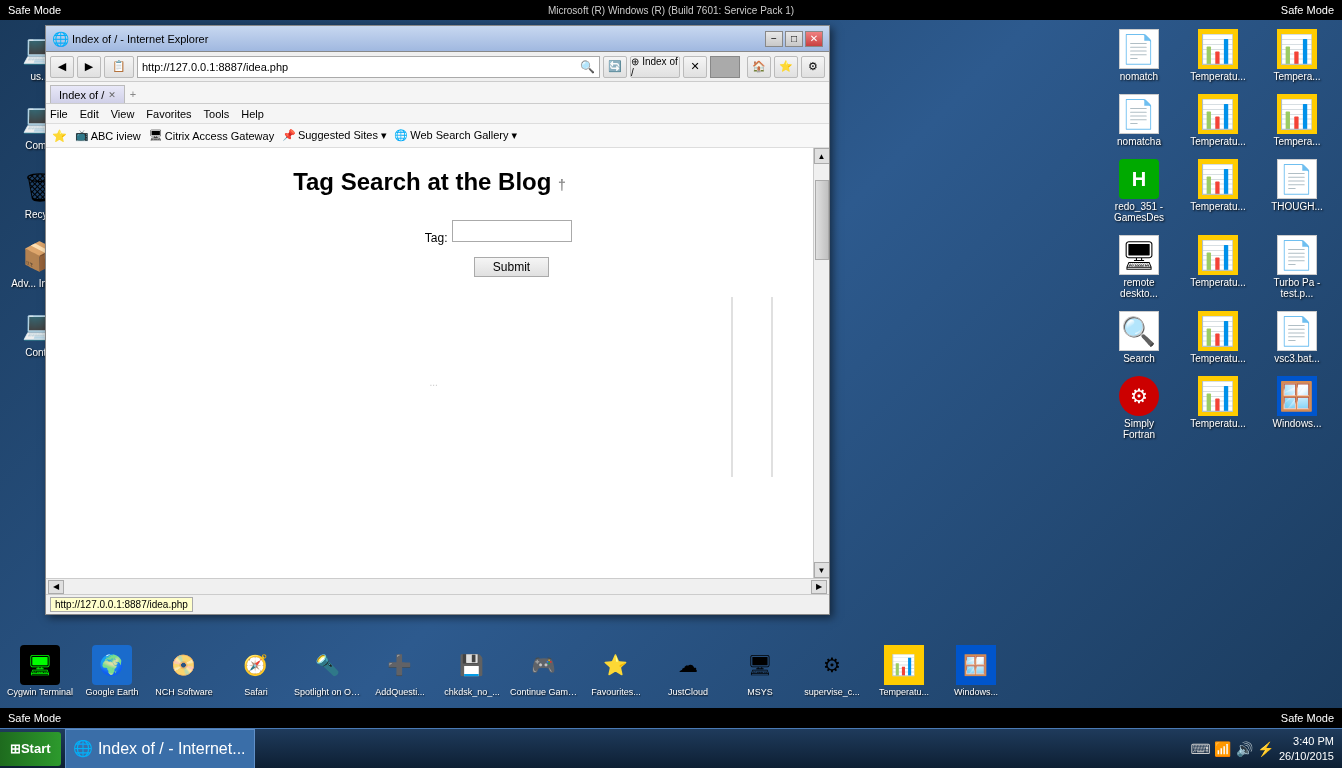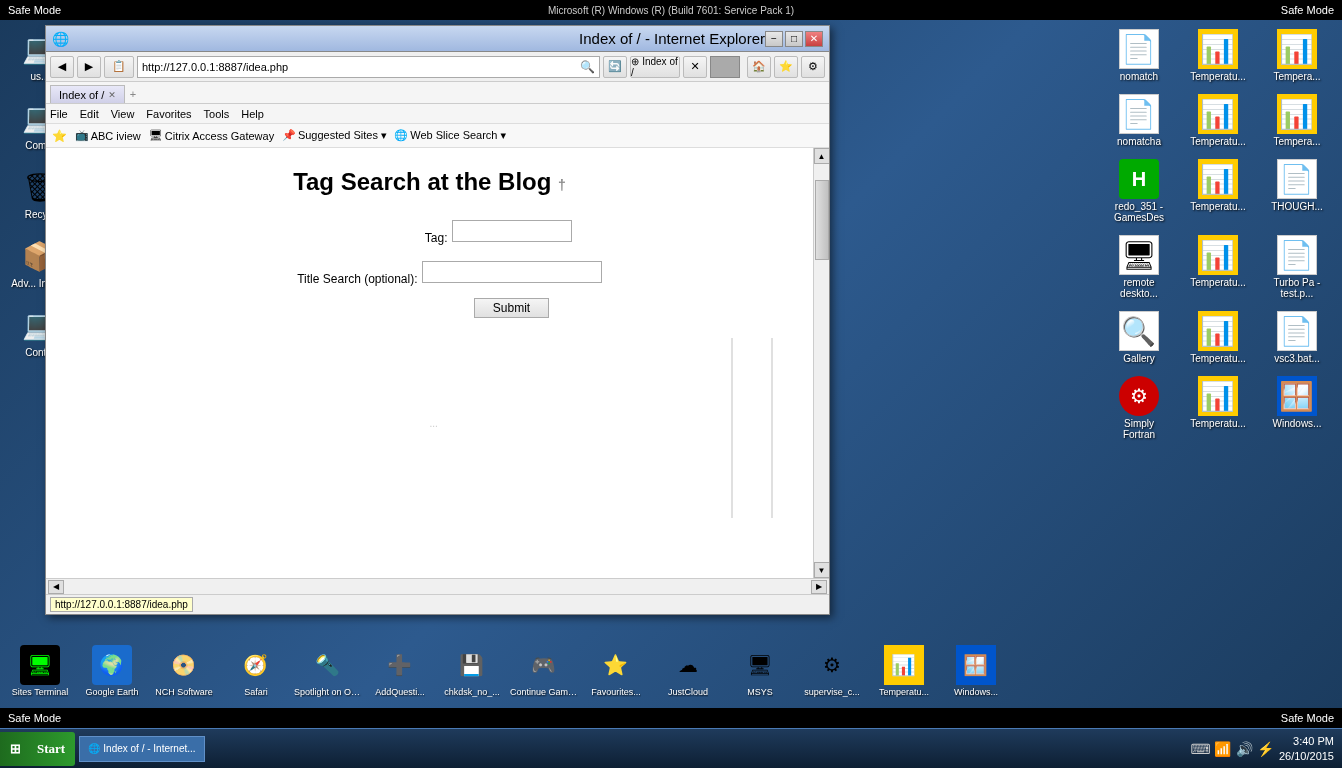--- a/index.html
+++ b/index.html
@@ -196,24 +196,23 @@
     }
 
     .ie-titlebar-icon {
       width: 16px;
       height: 16px;
       margin-right: 4px;
       font-size: 14px;
     }
 
     .ie-titlebar-text {
-      font-size: 15px;
+      font-size: 11px;
       color: #000;
       flex: 1;
-      text-align: right;
     }
 
     .ie-titlebar-buttons {
       display: flex;
       gap: 2px;
     }
 
     .ie-titlebar-btn {
       width: 18px;
       height: 16px;
@@ -540,21 +539,21 @@
       <div class="desktop-icon-img" style="background:#ffcc00;">📊</div>
       <span class="desktop-icon-label">Temperatu...</span>
     </div>
     <div class="desktop-icon">
       <div class="desktop-icon-img" style="background:#fff;border:1px solid #ccc;">📄</div>
       <span class="desktop-icon-label">Turbo Pa - test.p...</span>
     </div>
 
     <div class="desktop-icon">
       <div class="desktop-icon-img" style="background:#fff;border:1px solid #ccc;">🔍</div>
-      <span class="desktop-icon-label">Gallery</span>
+      <span class="desktop-icon-label">Search</span>
     </div>
     <div class="desktop-icon">
       <div class="desktop-icon-img" style="background:#ffcc00;">📊</div>
       <span class="desktop-icon-label">Temperatu...</span>
     </div>
     <div class="desktop-icon">
       <div class="desktop-icon-img" style="background:#fff;border:1px solid #ccc;">📄</div>
       <span class="desktop-icon-label">vsc3.bat...</span>
     </div>
 
@@ -627,40 +626,36 @@
       <div class="ie-fav-item">
         <span>🖥</span>
         <span>Citrix Access Gateway</span>
       </div>
       <div class="ie-fav-item">
         <span>📌</span>
         <span>Suggested Sites ▾</span>
       </div>
       <div class="ie-fav-item">
         <span>🌐</span>
-        <span>Web Slice Search ▾</span>
+        <span>Web Search Gallery ▾</span>
       </div>
     </div>
 
     <div class="ie-content">
       <div class="ie-page-content">
         <div class="page-title">
           <span>Tag Search at the Blog</span>
           <span style="font-size:14px;color:#888;">†</span>
         </div>
 
         <div class="form-row">
           <label class="form-label">Tag:</label>
           <input class="form-input form-input-short" type="text" value="" style="">
         </div>
 
-        <div class="form-row">
-          <label class="form-label">Title Search (optional):</label>
-          <input class="form-input form-input-long" type="text" value="" style="">
-        </div>
 
         <div class="form-row">
           <div style="min-width:160px;margin-right:4px;"></div>
           <button class="submit-btn">Submit</button>
         </div>
 
         <div style="height:200px;position:relative;margin-top:20px;">
           <div style="position:absolute;right:60px;top:0;width:2px;height:180px;background:#e0e0e0;"></div>
           <div style="position:absolute;right:20px;top:0;width:2px;height:180px;background:#e0e0e0;"></div>
           <div style="position:absolute;left:50%;top:40%;font-size:10px;color:#ccc;">...</div>
@@ -688,21 +683,21 @@
   </div>
 
   <div class="safe-mode-bottom">
     <span>Safe Mode</span>
     <span>Safe Mode</span>
   </div>
 
   <div style="position:absolute;bottom:60px;left:0;right:0;height:75px;display:flex;align-items:center;padding:0 5px;gap:2px;">
     <div class="taskbar-app-item">
       <div class="taskbar-app-icon" style="background:#000;border-radius:4px;color:#0f0;font-size:20px;">🖥</div>
-      <span class="taskbar-app-label">Sites Terminal</span>
+      <span class="taskbar-app-label">Cygwin Terminal</span>
     </div>
     <div class="taskbar-app-item">
       <div class="taskbar-app-icon" style="background:#1a6bcc;border-radius:4px;font-size:20px;">🌍</div>
       <span class="taskbar-app-label">Google Earth</span>
     </div>
     <div class="taskbar-app-item">
       <div class="taskbar-app-icon" style="font-size:20px;">📀</div>
       <span class="taskbar-app-label">NCH Software</span>
     </div>
     <div class="taskbar-app-item">
@@ -747,25 +742,25 @@
     </div>
     <div class="taskbar-app-item">
       <div class="taskbar-app-icon" style="background:#0055cc;font-size:20px;">🪟</div>
       <span class="taskbar-app-label">Windows...</span>
     </div>
   </div>
 
   <div class="taskbar">
     <div class="taskbar-start">
       <span>⊞</span>
-      <span style="margin-left:16px;font-family:Liberation Serif, serif;">Start</span>
+      <span style="margin-left:0;">Start</span>
     </div>
     <div class="taskbar-items">
 
-      <div style="height:26px;background:#3a6ea8;border:1px solid #6090c8;padding:0 8px;display:flex;align-items:center;font-size:10px;color:#fff;cursor:pointer;">
+      <div style="height:40px;background:#3a6ea8;border:1px solid #6090c8;padding:0 8px;display:flex;align-items:center;font-size:16px;color:#fff;cursor:pointer;">
         🌐 Index of / - Internet...
       </div>
     </div>
     <div class="taskbar-tray">
       <span style="color:#ccc;font-size:14px;">⌨</span>
       <span style="color:#ccc;font-size:14px;">📶</span>
       <span style="color:#ccc;font-size:14px;">🔊</span>
       <span style="color:#ccc;font-size:14px;">⚡</span>
       <div class="taskbar-time">
         <div>3:40 PM</div>

